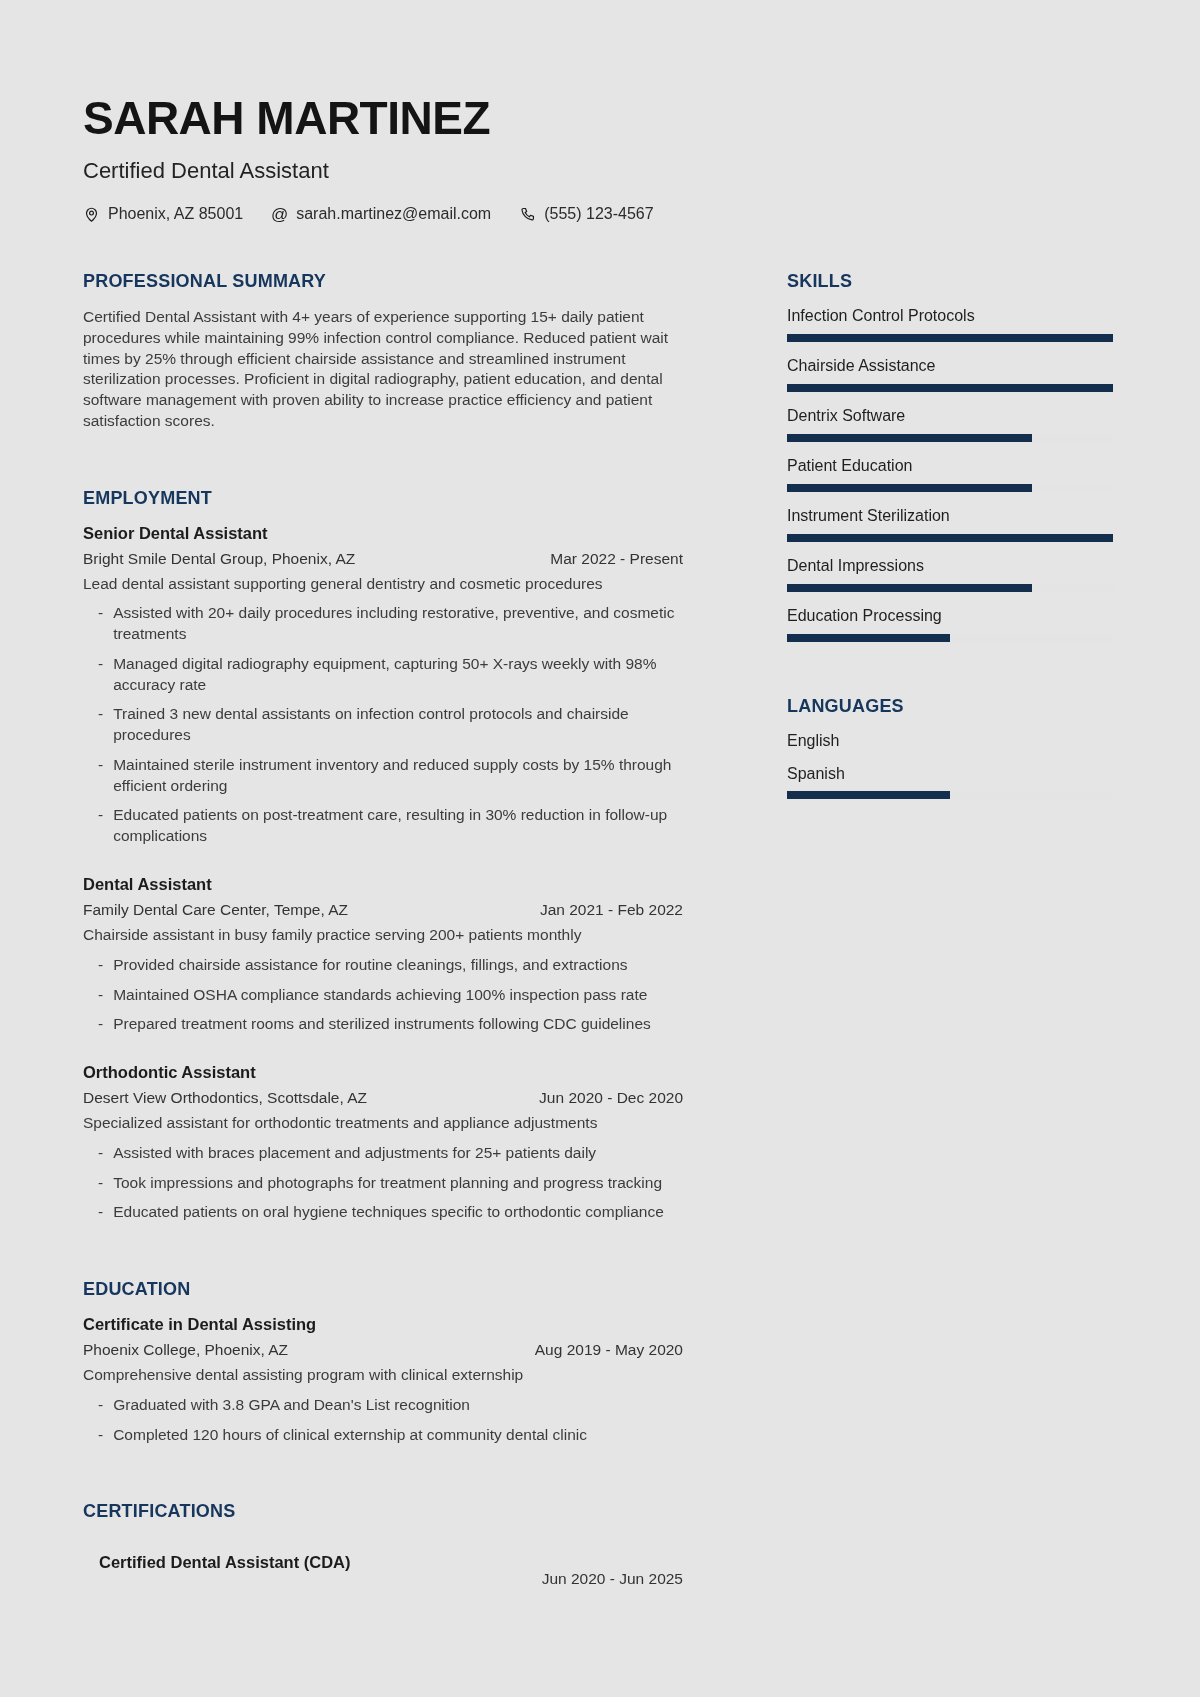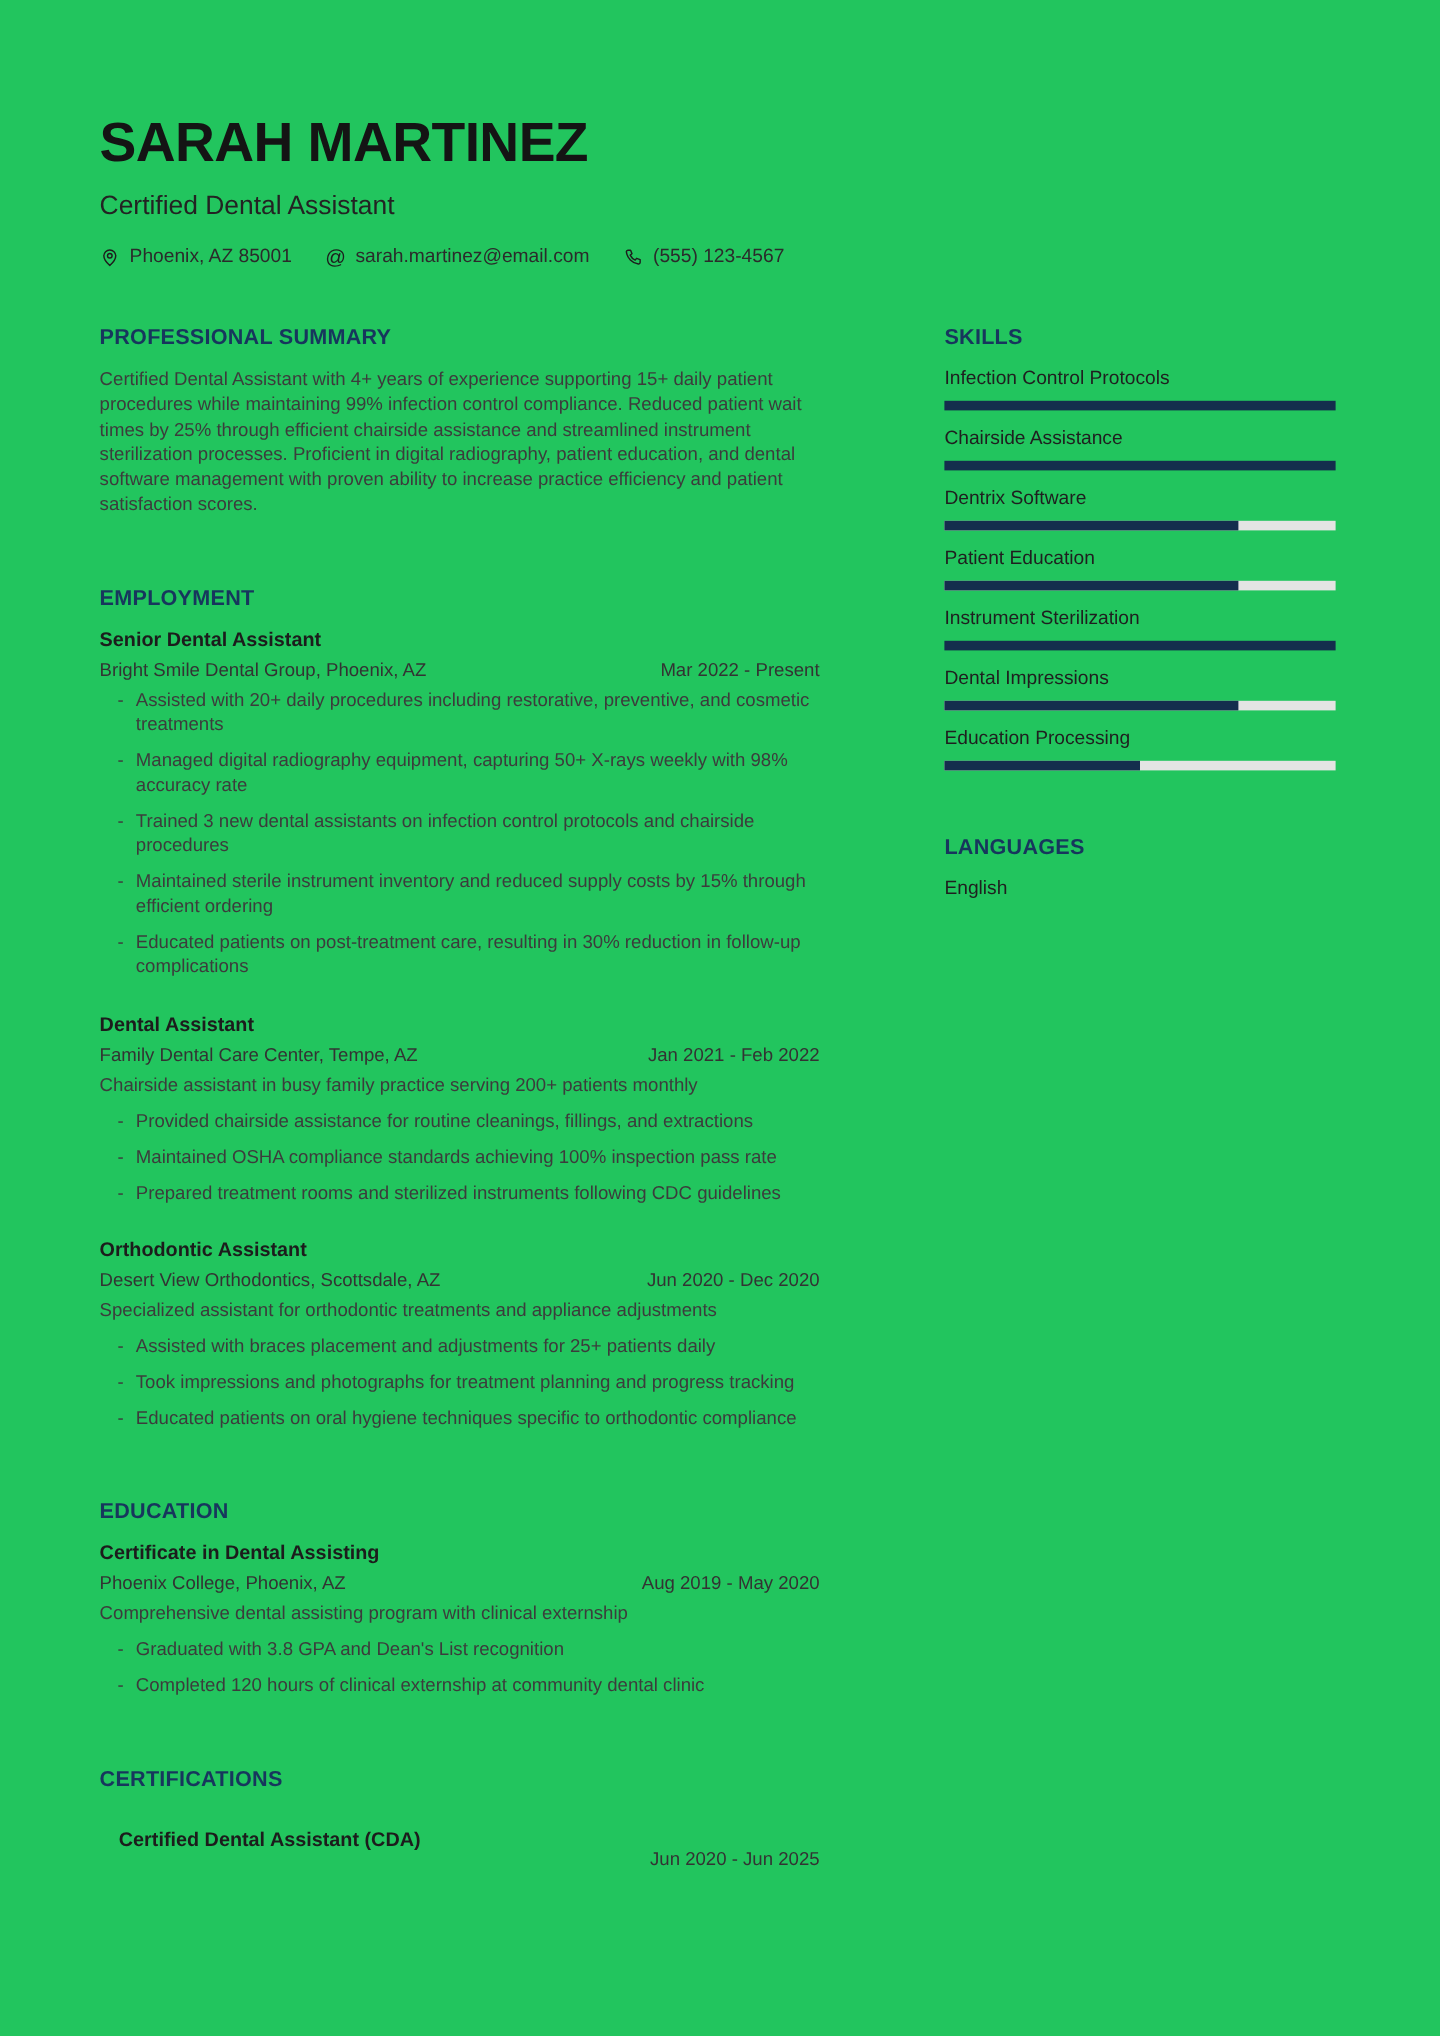--- a/index.html
+++ b/index.html
@@ -1,19 +1,19 @@
 <!DOCTYPE html>
 <html><head>
 <meta charset="utf-8">
 <style>
   html,body { margin:0; padding:0; background:#ffffff; }
   .page {
     width:1200px; height:1697px; box-sizing:border-box;
     padding:95px 87px 40px 83px;
-    background:#22c55e;
+    background:#e5e5e5;
     font-family:"Liberation Sans","DejaVu Sans",sans-serif;
     color:#3c3c3c;
     overflow:hidden;
   }
   
   .name {
     font-size:46px; font-weight:700; color:#141414;
     letter-spacing:-0.5px; line-height:1; margin:0 0 17px 0;
   }
   .job-headline { font-size:22px; font-weight:400; color:#232323; margin:0 0 21px 0; }
@@ -100,20 +100,21 @@
 
       <div class="section">
         <h2 class="section-h">EMPLOYMENT</h2>
 
         <div class="job">
           <h3 class="job-title">Senior Dental Assistant</h3>
           <div class="job-line">
             <span>Bright Smile Dental Group, Phoenix, AZ</span>
             <span>Mar 2022 - Present</span>
           </div>
+          <p class="job-desc">Lead dental assistant supporting general dentistry and cosmetic procedures</p>
           <ul class="bullets">
             <li class="bullet">Assisted with 20+ daily procedures including restorative, preventive, and cosmetic treatments</li>
             <li class="bullet">Managed digital radiography equipment, capturing 50+ X-rays weekly with 98% accuracy rate</li>
             <li class="bullet">Trained 3 new dental assistants on infection control protocols and chairside procedures</li>
             <li class="bullet">Maintained sterile instrument inventory and reduced supply costs by 15% through efficient ordering</li>
             <li class="bullet">Educated patients on post-treatment care, resulting in 30% reduction in follow-up complications</li>
           </ul>
         </div>
 
         <div class="job">
@@ -219,17 +220,23 @@
             </div>
         </div>
       </div>
 
       <div class="section">
         <h2 class="section-h">LANGUAGES</h2>
         <div class="lang-item">
           <p class="lang-name">English</p>
 
         </div>
+        <div class="lang-item">
+          <p class="lang-name">Spanish</p>
+          <div class="bar">
+              <i class="fill" style="width: 50%;"></i>
+            </div>
+        </div>
       </div>
 
     </div>
   </div>
 </div>
 
 </body></html>

